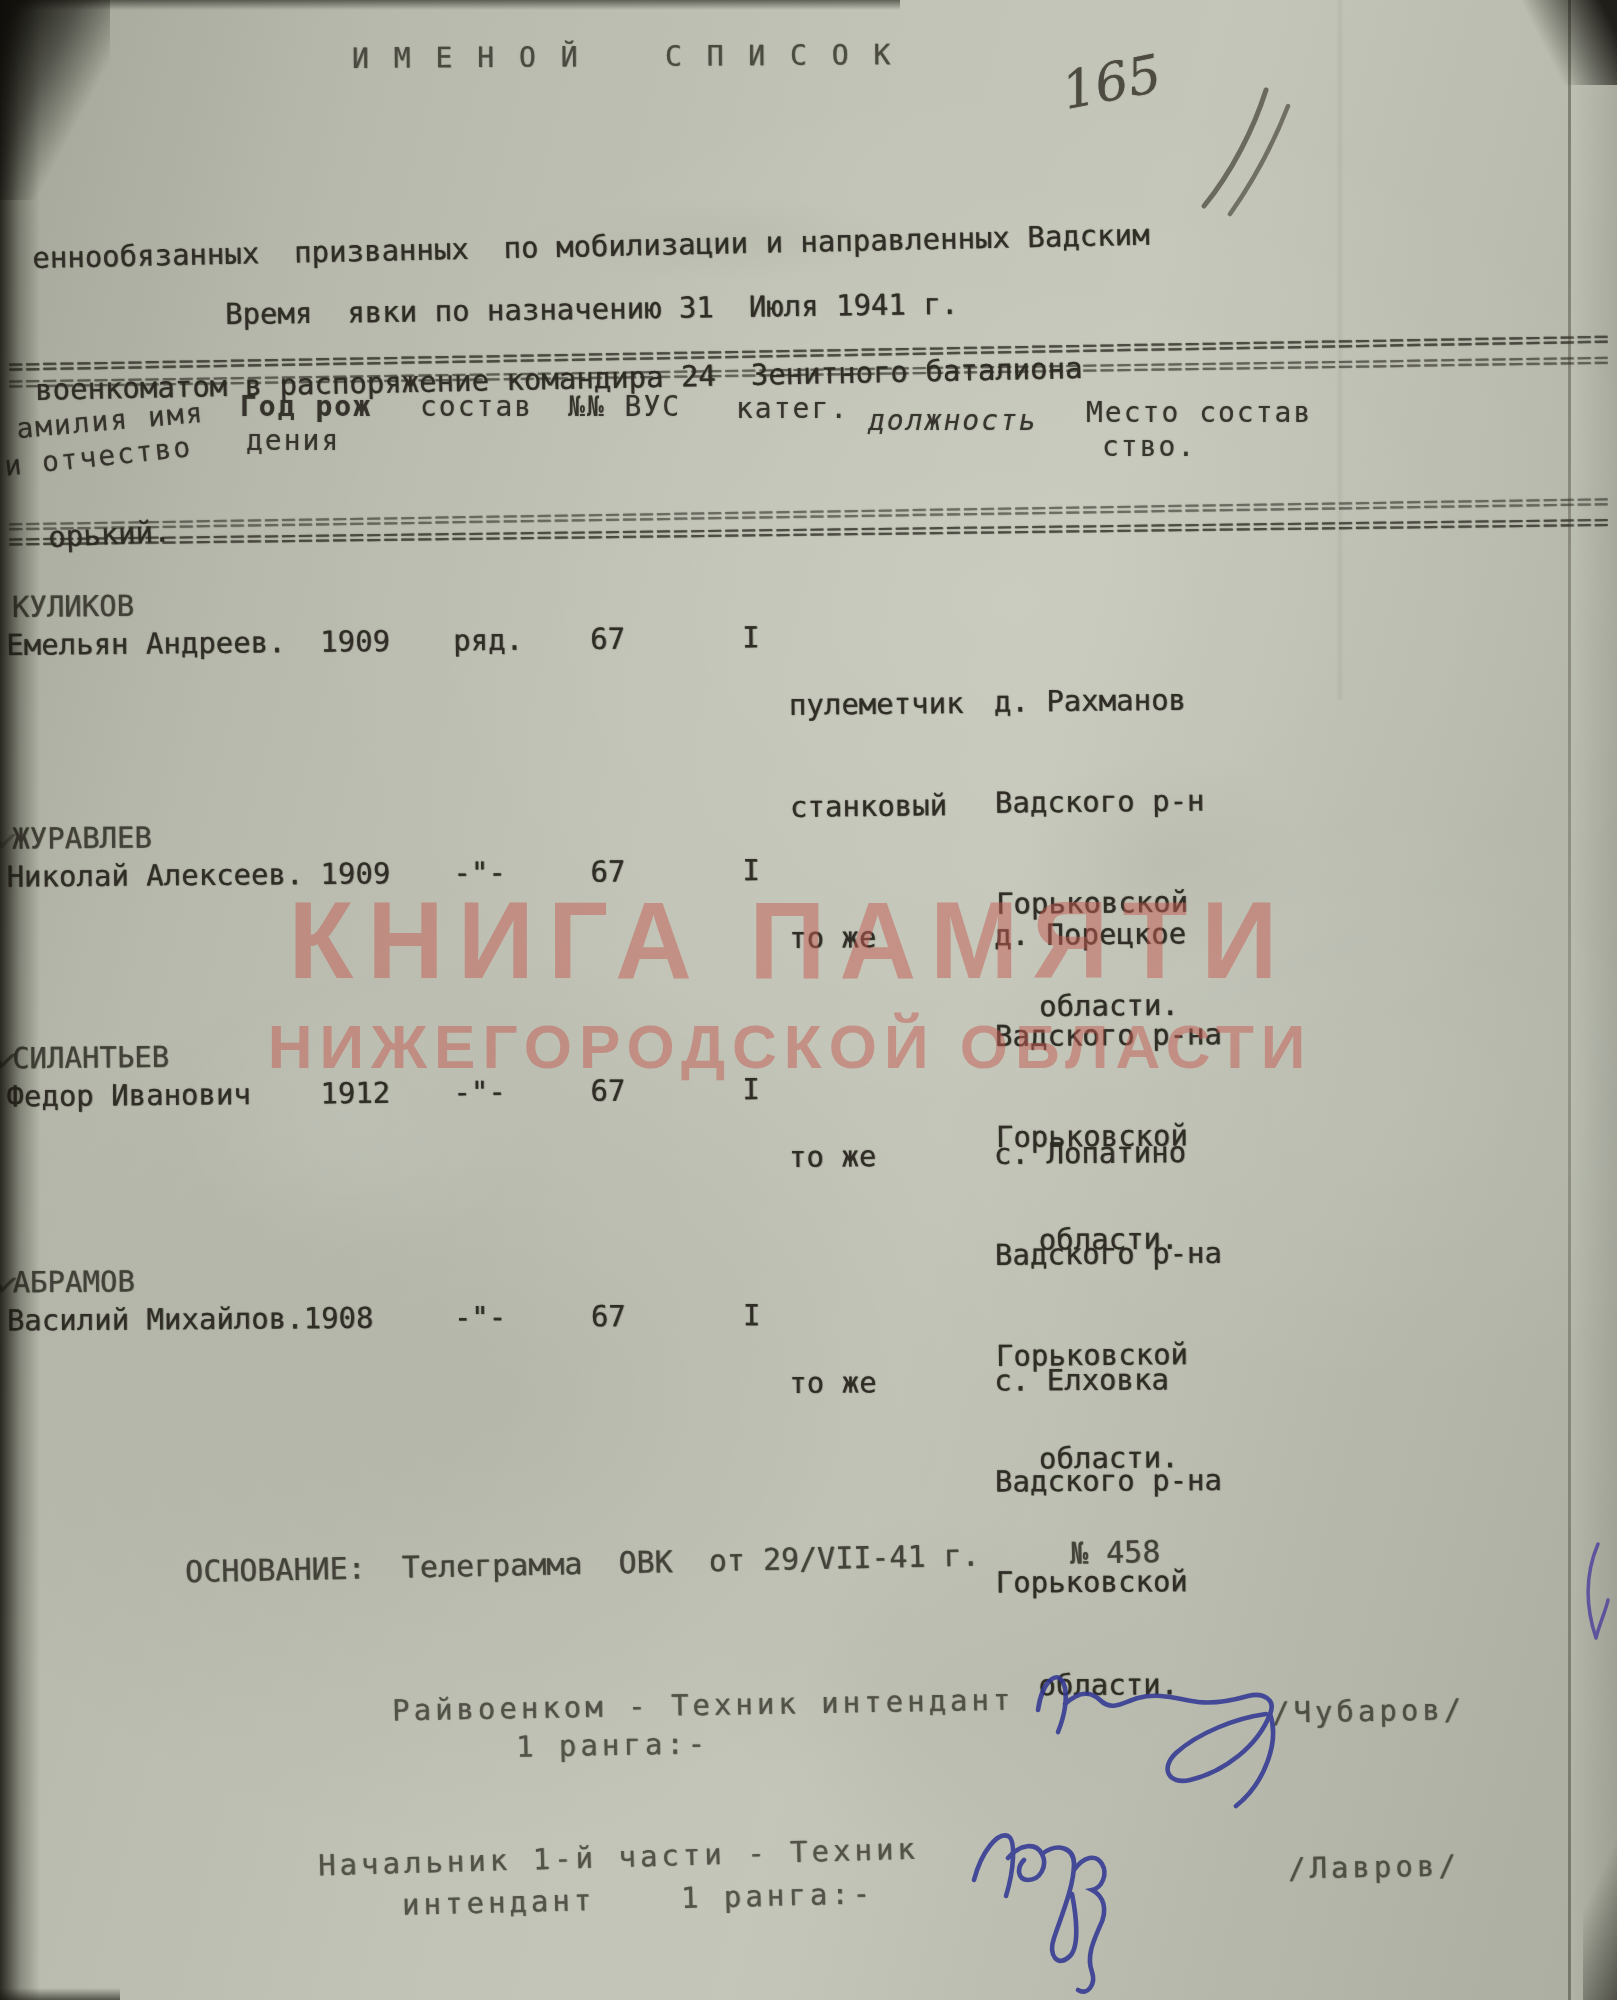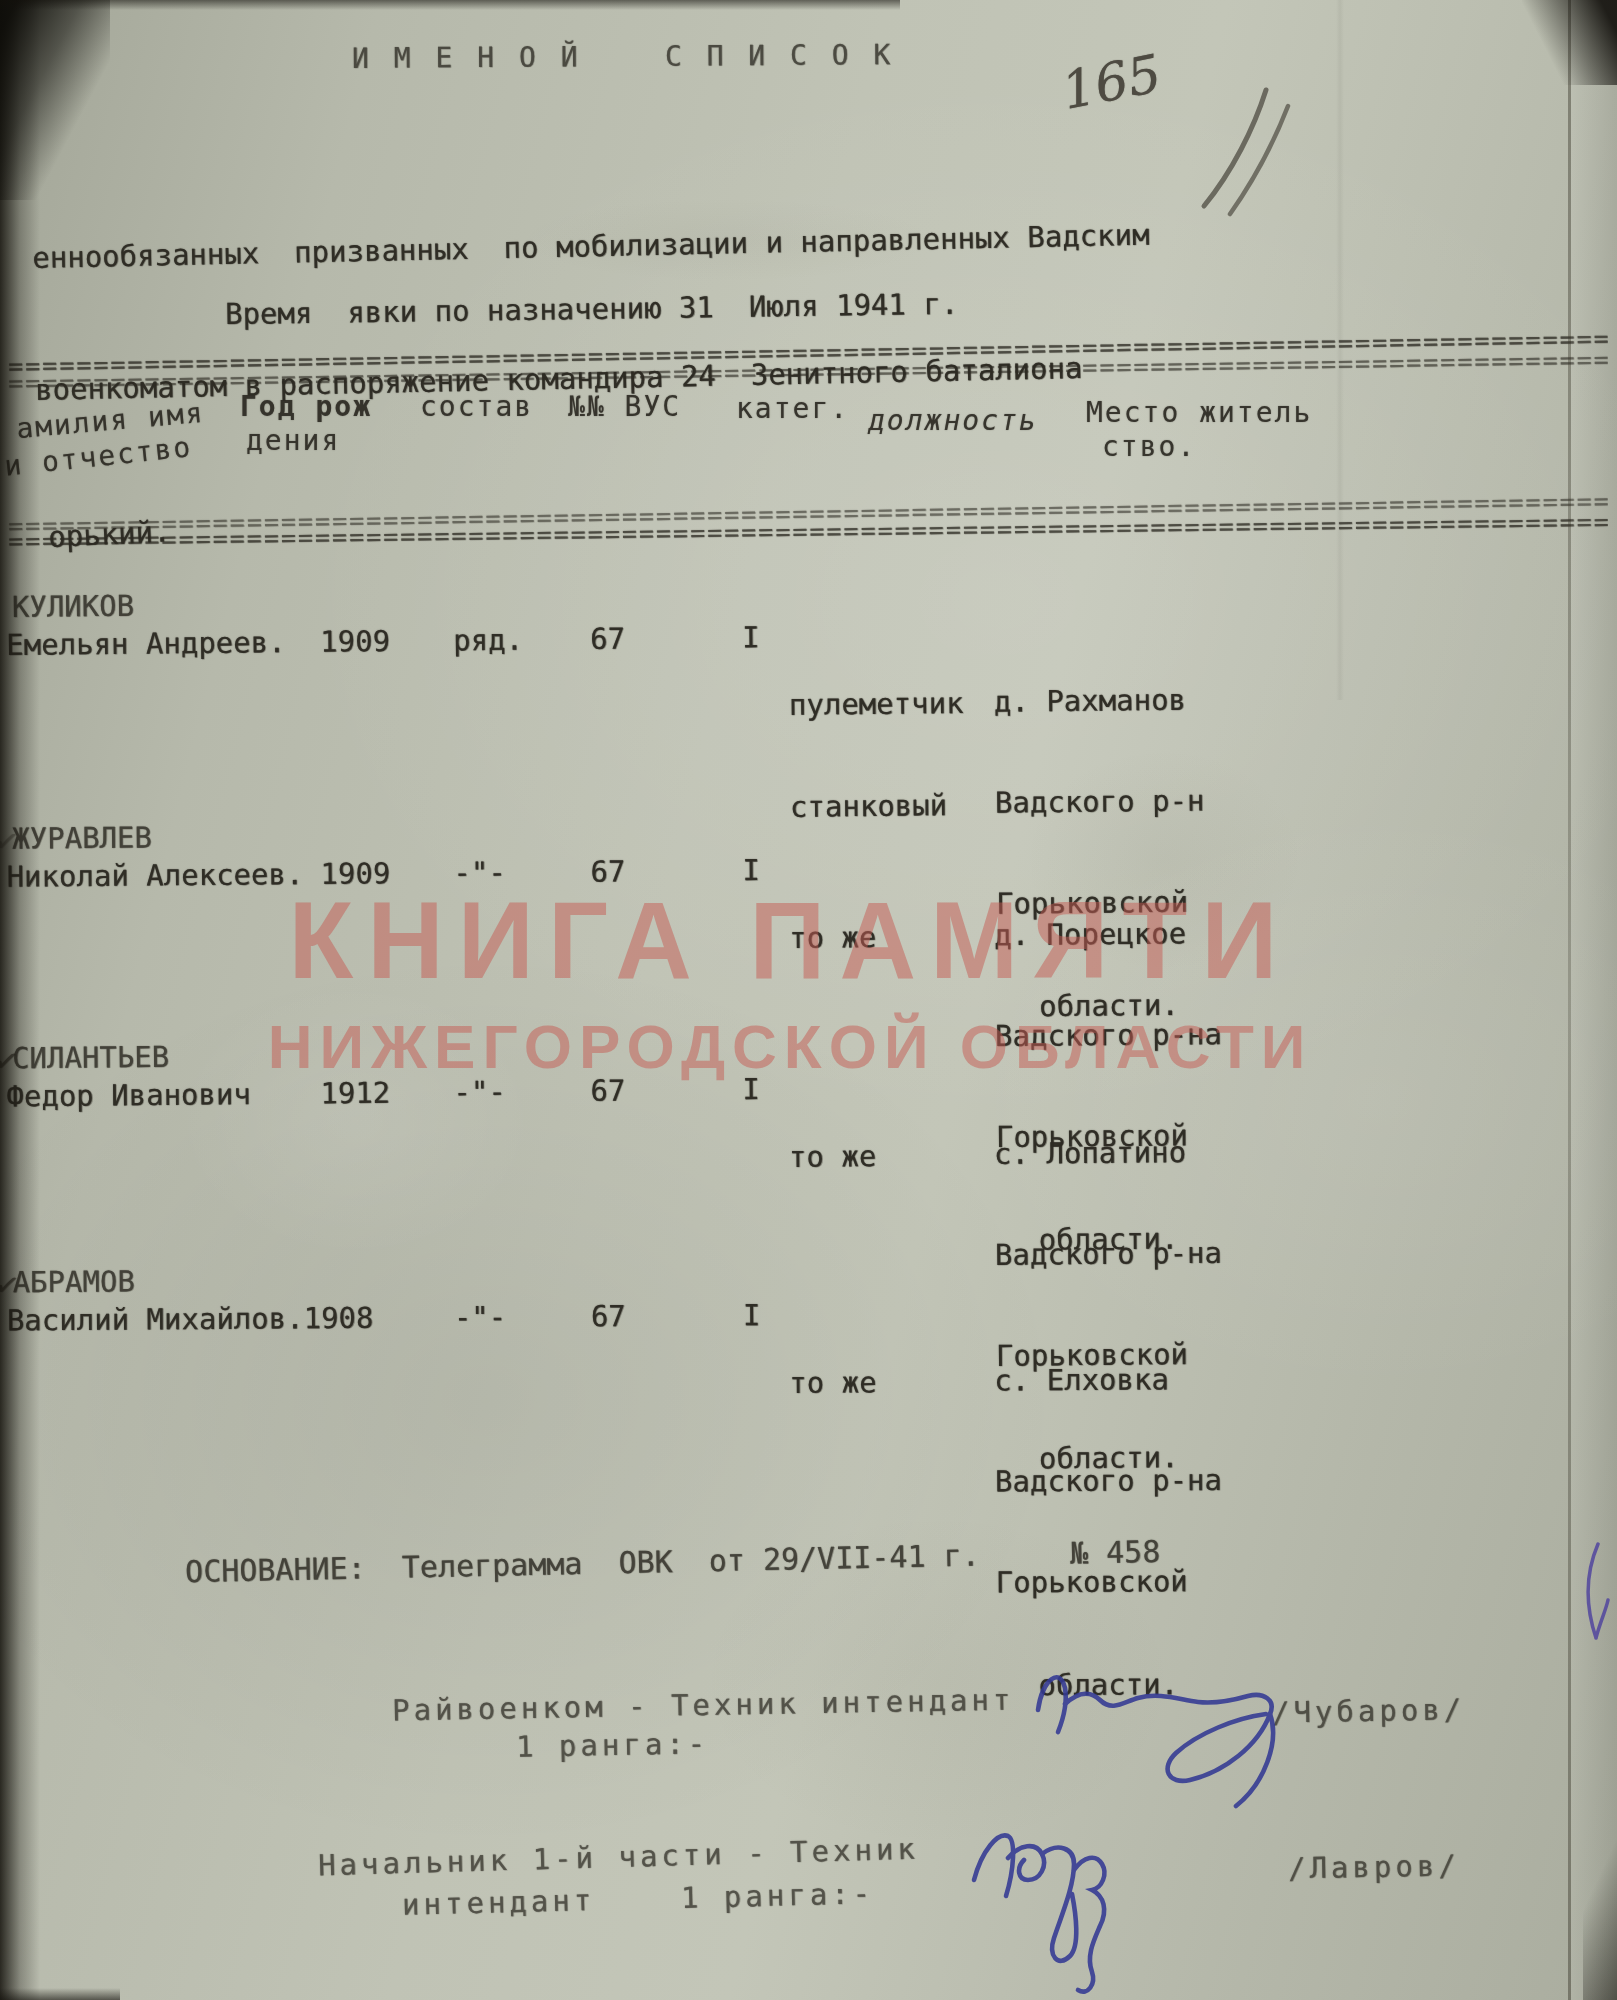--- a/index.html
+++ b/index.html
@@ -148,21 +148,21 @@
 
   <div class="thead">
     <span class="h-name1">амилия имя</span>
     <span class="h-name2">и отчество</span>
     <span class="h-year1">Год рож</span>
     <span class="h-year2">дения</span>
     <span class="h-sostav">состав</span>
     <span class="h-vus">№№ ВУС</span>
     <span class="h-kateg">катег.</span>
     <span class="h-dolzh">должность</span>
-    <span class="h-mesto1">Место житель</span>
+    <span class="h-mesto1">Место состав</span>
     <span class="h-mesto2">ство.</span>
   </div>
 
   <div class="typed sep sep2a">========================================================================================================</div>
   <div class="typed sep sep2b">========================================================================================================</div>
 
   <div class="typed row r1">
     <span class="mark"></span>
     <span class="surname">КУЛИКОВ</span>
     <span class="nm">Емельян Андреев.</span>

